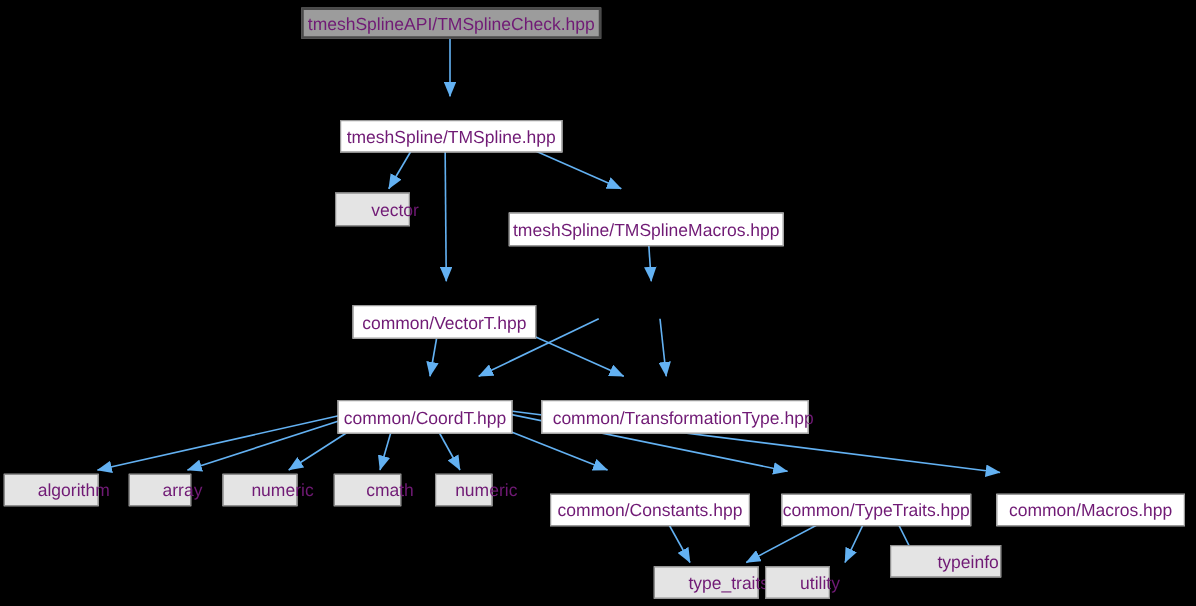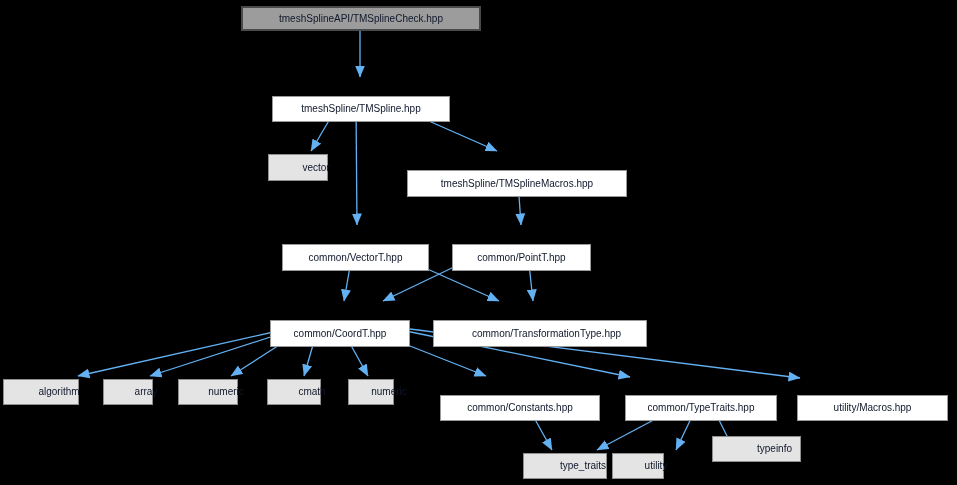--- a/index.html
+++ b/index.html
@@ -21,22 +21,22 @@
     top: 0;
     width: 957px;
     height: 485px;
   }
   .node {
     position: absolute;
     box-sizing: border-box;
     display: flex;
     align-items: center;
     justify-content: center;
-    font-size: 10px;
-    color: #0f172a;
+    font-size: 14px;
+    color: #701a75;
     white-space: nowrap;
     line-height: 1;
   }
   .node.white {
     background: #ffffff;
     border: 1px solid #9a9a9a;
     margin-top: 16px;
   }
   .node.gray {
     background: #e4e4e4;
@@ -85,28 +85,27 @@
     <line class="edge" x1="680" y1="406" x2="597" y2="450" marker-end="url(#arrow)"></line>
     <line class="edge" x1="697" y1="406" x2="676" y2="450" marker-end="url(#arrow)"></line>
     <line class="edge" x1="712" y1="406" x2="734" y2="450" marker-end="url(#arrow)"></line>
   </svg>
 
   <div class="node main" style="left:241px; top:6px;   width:240px; height:25px;">tmeshSplineAPI/TMSplineCheck.hpp</div>
   <div class="node white" style="left:272px; top:80px;  width:178px; height:26px;">tmeshSpline/TMSpline.hpp</div>
   <div class="node gray" style="left:268px; top:154px; width:60px;  height:27px;">vector</div>
   <div class="node white" style="left:407px; top:154px; width:220px; height:27px;">tmeshSpline/TMSplineMacros.hpp</div>
   <div class="node white" style="left:282px; top:228px; width:147px; height:27px;">common/VectorT.hpp</div>
-  <div class="node white" style="left:452px; top:228px; width:139px; height:27px;">common/PointT.hpp</div>
   <div class="node white" style="left:270px; top:304px; width:140px; height:27px;">common/CoordT.hpp</div>
   <div class="node white" style="left:433px; top:304px; width:214px; height:27px;padding-left:13px;">common/TransformationType.hpp</div>
   <div class="node gray" style="left:3px;   top:379px; width:76px;  height:26px;">algorithm</div>
   <div class="node gray" style="left:103px; top:379px; width:50px;  height:26px;">array</div>
   <div class="node gray" style="left:178px; top:379px; width:60px;  height:26px;">numeric</div>
   <div class="node gray" style="left:267px; top:379px; width:54px;  height:26px;">cmath</div>
   <div class="node gray" style="left:348px; top:379px; width:46px;  height:26px;">numeric</div>
   <div class="node white" style="left:440px; top:379px; width:160px; height:26px;">common/Constants.hpp</div>
   <div class="node white" style="left:625px; top:379px; width:152px; height:26px;">common/TypeTraits.hpp</div>
-  <div class="node white" style="left:797px; top:379px; width:151px; height:26px;">utility/Macros.hpp</div>
+  <div class="node white" style="left:797px; top:379px; width:151px; height:26px;">common/Macros.hpp</div>
   <div class="node gray" style="left:523px; top:453px; width:84px;  height:26px;">type_traits</div>
   <div class="node gray" style="left:612px; top:453px; width:52px;  height:26px;">utility</div>
   <div class="node gray" style="left:712px; top:436px; width:89px;  height:26px;">typeinfo</div>
 
 </div>
 
 </body></html>

